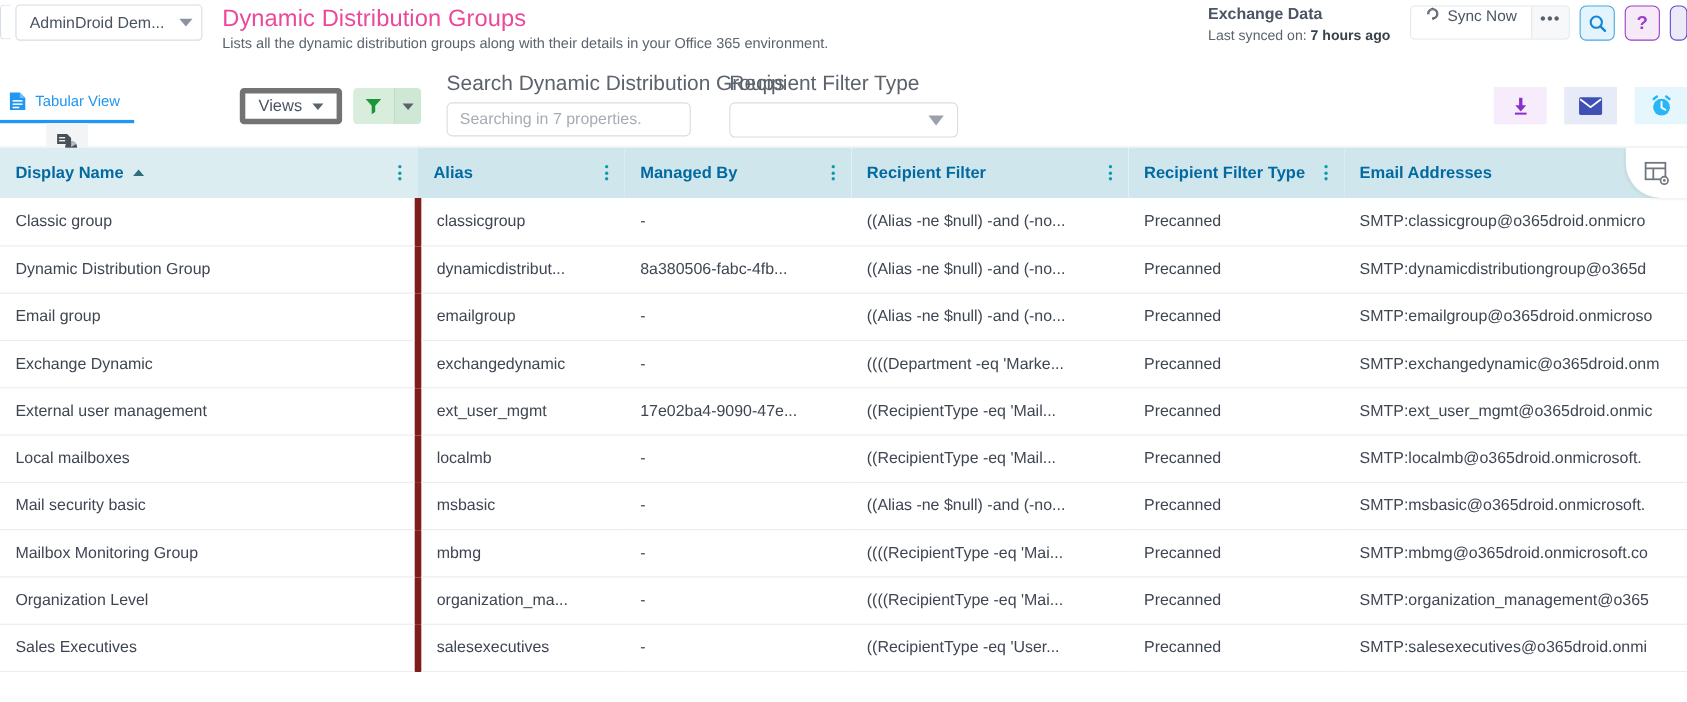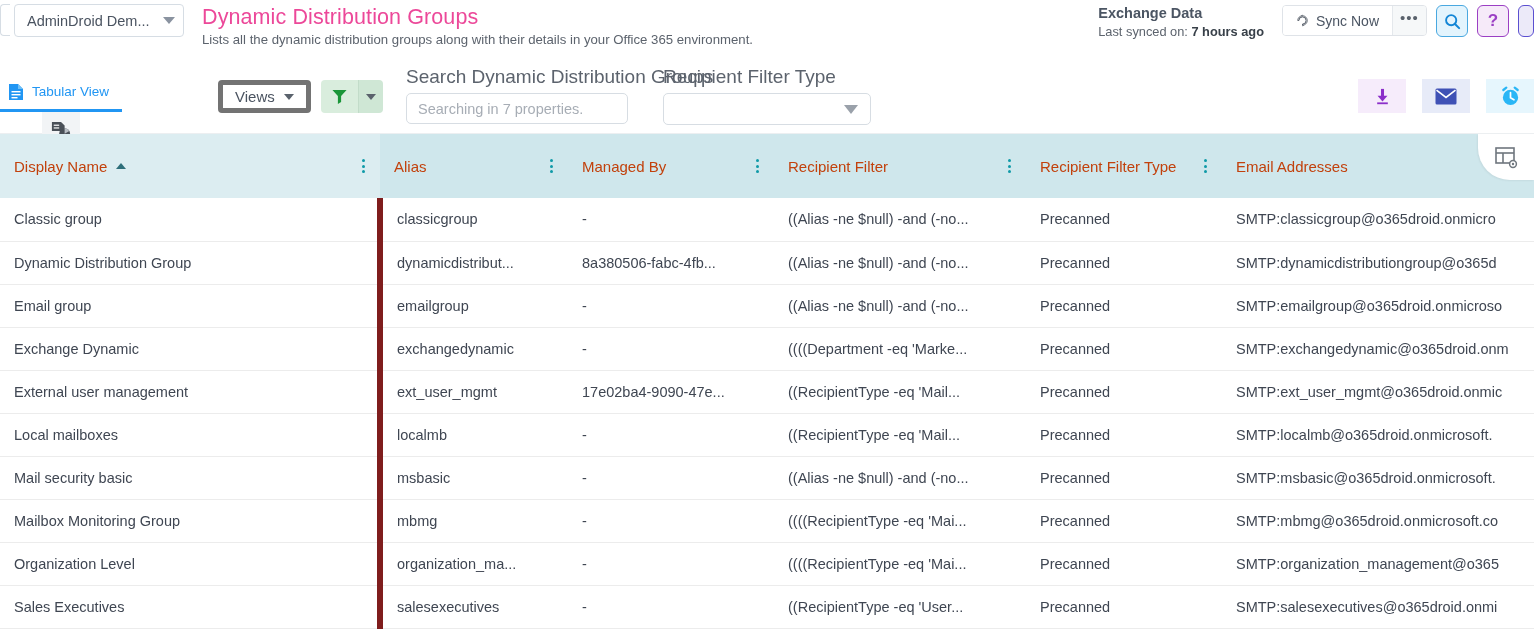--- a/index.html
+++ b/index.html
@@ -61,21 +61,21 @@
   .sync-sub { font-size: 12.8px; color: #5c636d; line-height: 18px; }
   .sync-sub b { color: #384049; }
 
   .sync-group {
     margin-left: 18px; margin-top: 3px;
     display: flex; height: 31px;
     border: 1px solid #dfe3e8; border-radius: 4px; overflow: hidden;
     background: #fff;
   }
   .sync-now {
-    display: flex; align-items: center; gap: 7px;
+    display: flex; align-items: flex-start; gap: 7px;
     padding: 0 13px; font-size: 14px; color: #4b5563;
     cursor: pointer; background: #fff;
   }
   .sync-more {
     width: 34px; display: flex; align-items: center; justify-content: center;
     border-left: 1px solid #e4e8ec; background: #f6f8f9;
     color: #5a626c; font-size: 15px; letter-spacing: 1px;
     cursor: pointer; padding-bottom: 7px;
   }
 
@@ -171,25 +171,25 @@
   }
   .act-download { background: #f6ecfb; }
   .act-mail     { background: #e7ebf8; }
   .act-clock    { background: #e6f6fd; }
 
   
   .table-wrap { position: relative; overflow: hidden; }
   table { border-collapse: collapse; table-layout: fixed; width: 1614px; }
   thead th {
     background: #cfe7ec;
-    height: 64px;
+    height: 46px;
     text-align: left;
-    font-weight: 400;
+    font-weight: 700;
     font-size: 15px;
-    color: #c2410c;
+    color: #0369a1;
     padding: 0 0 0 14px;
     position: relative;
     white-space: nowrap;
   }
   thead th.sorted { background: #dcedf1; }
   .th-inner { display: flex; align-items: center; gap: 7px; }
   .sort-caret {
     width: 0; height: 0;
     border-left: 5px solid transparent;
     border-right: 5px solid transparent;

